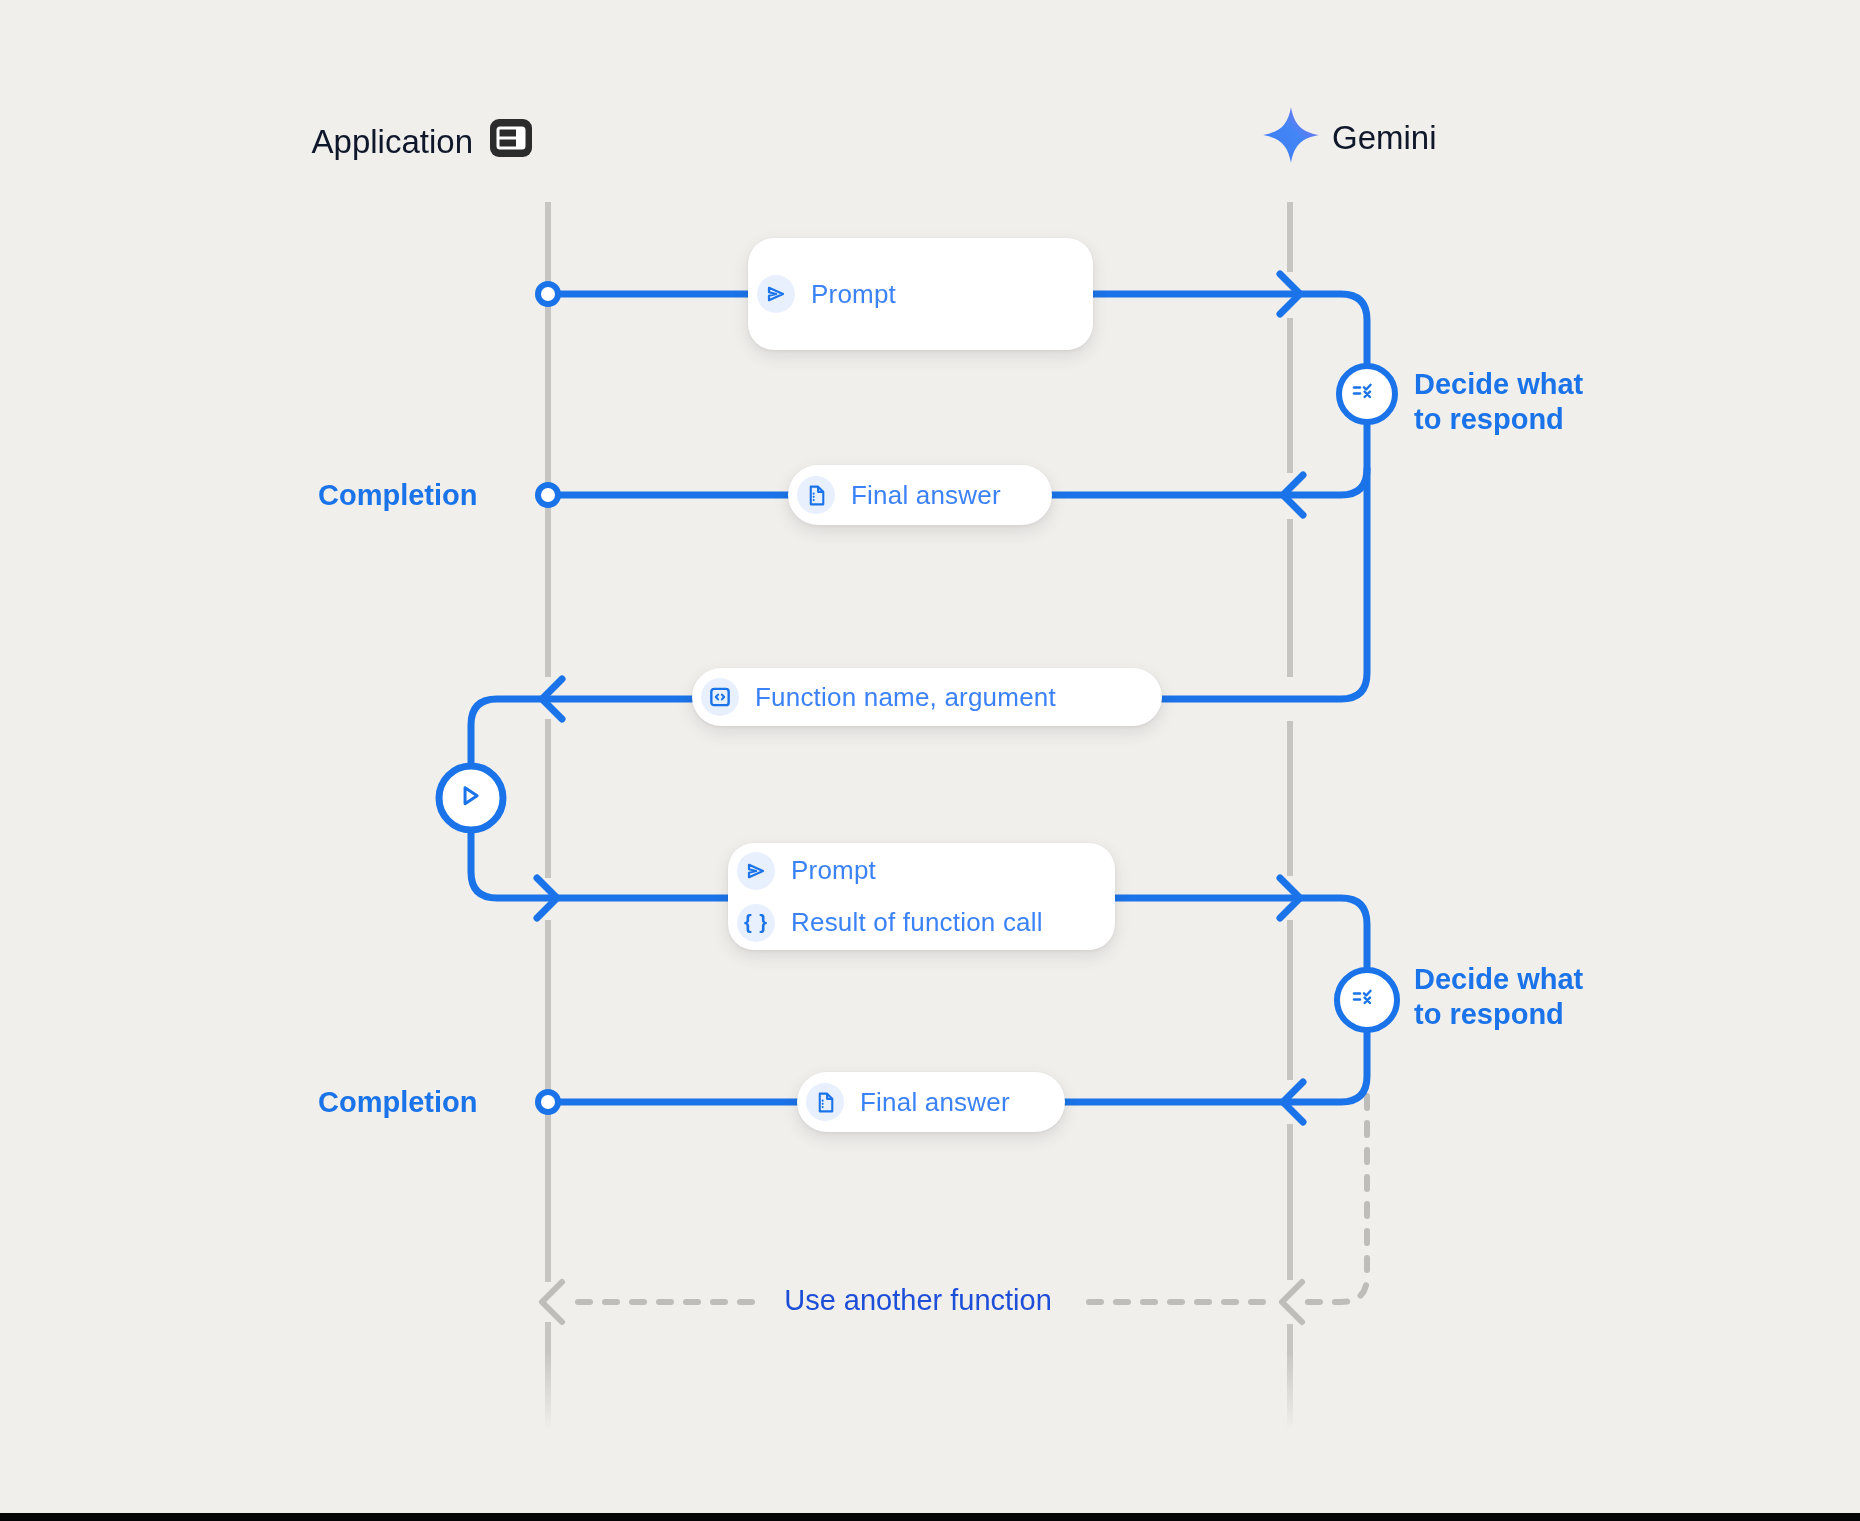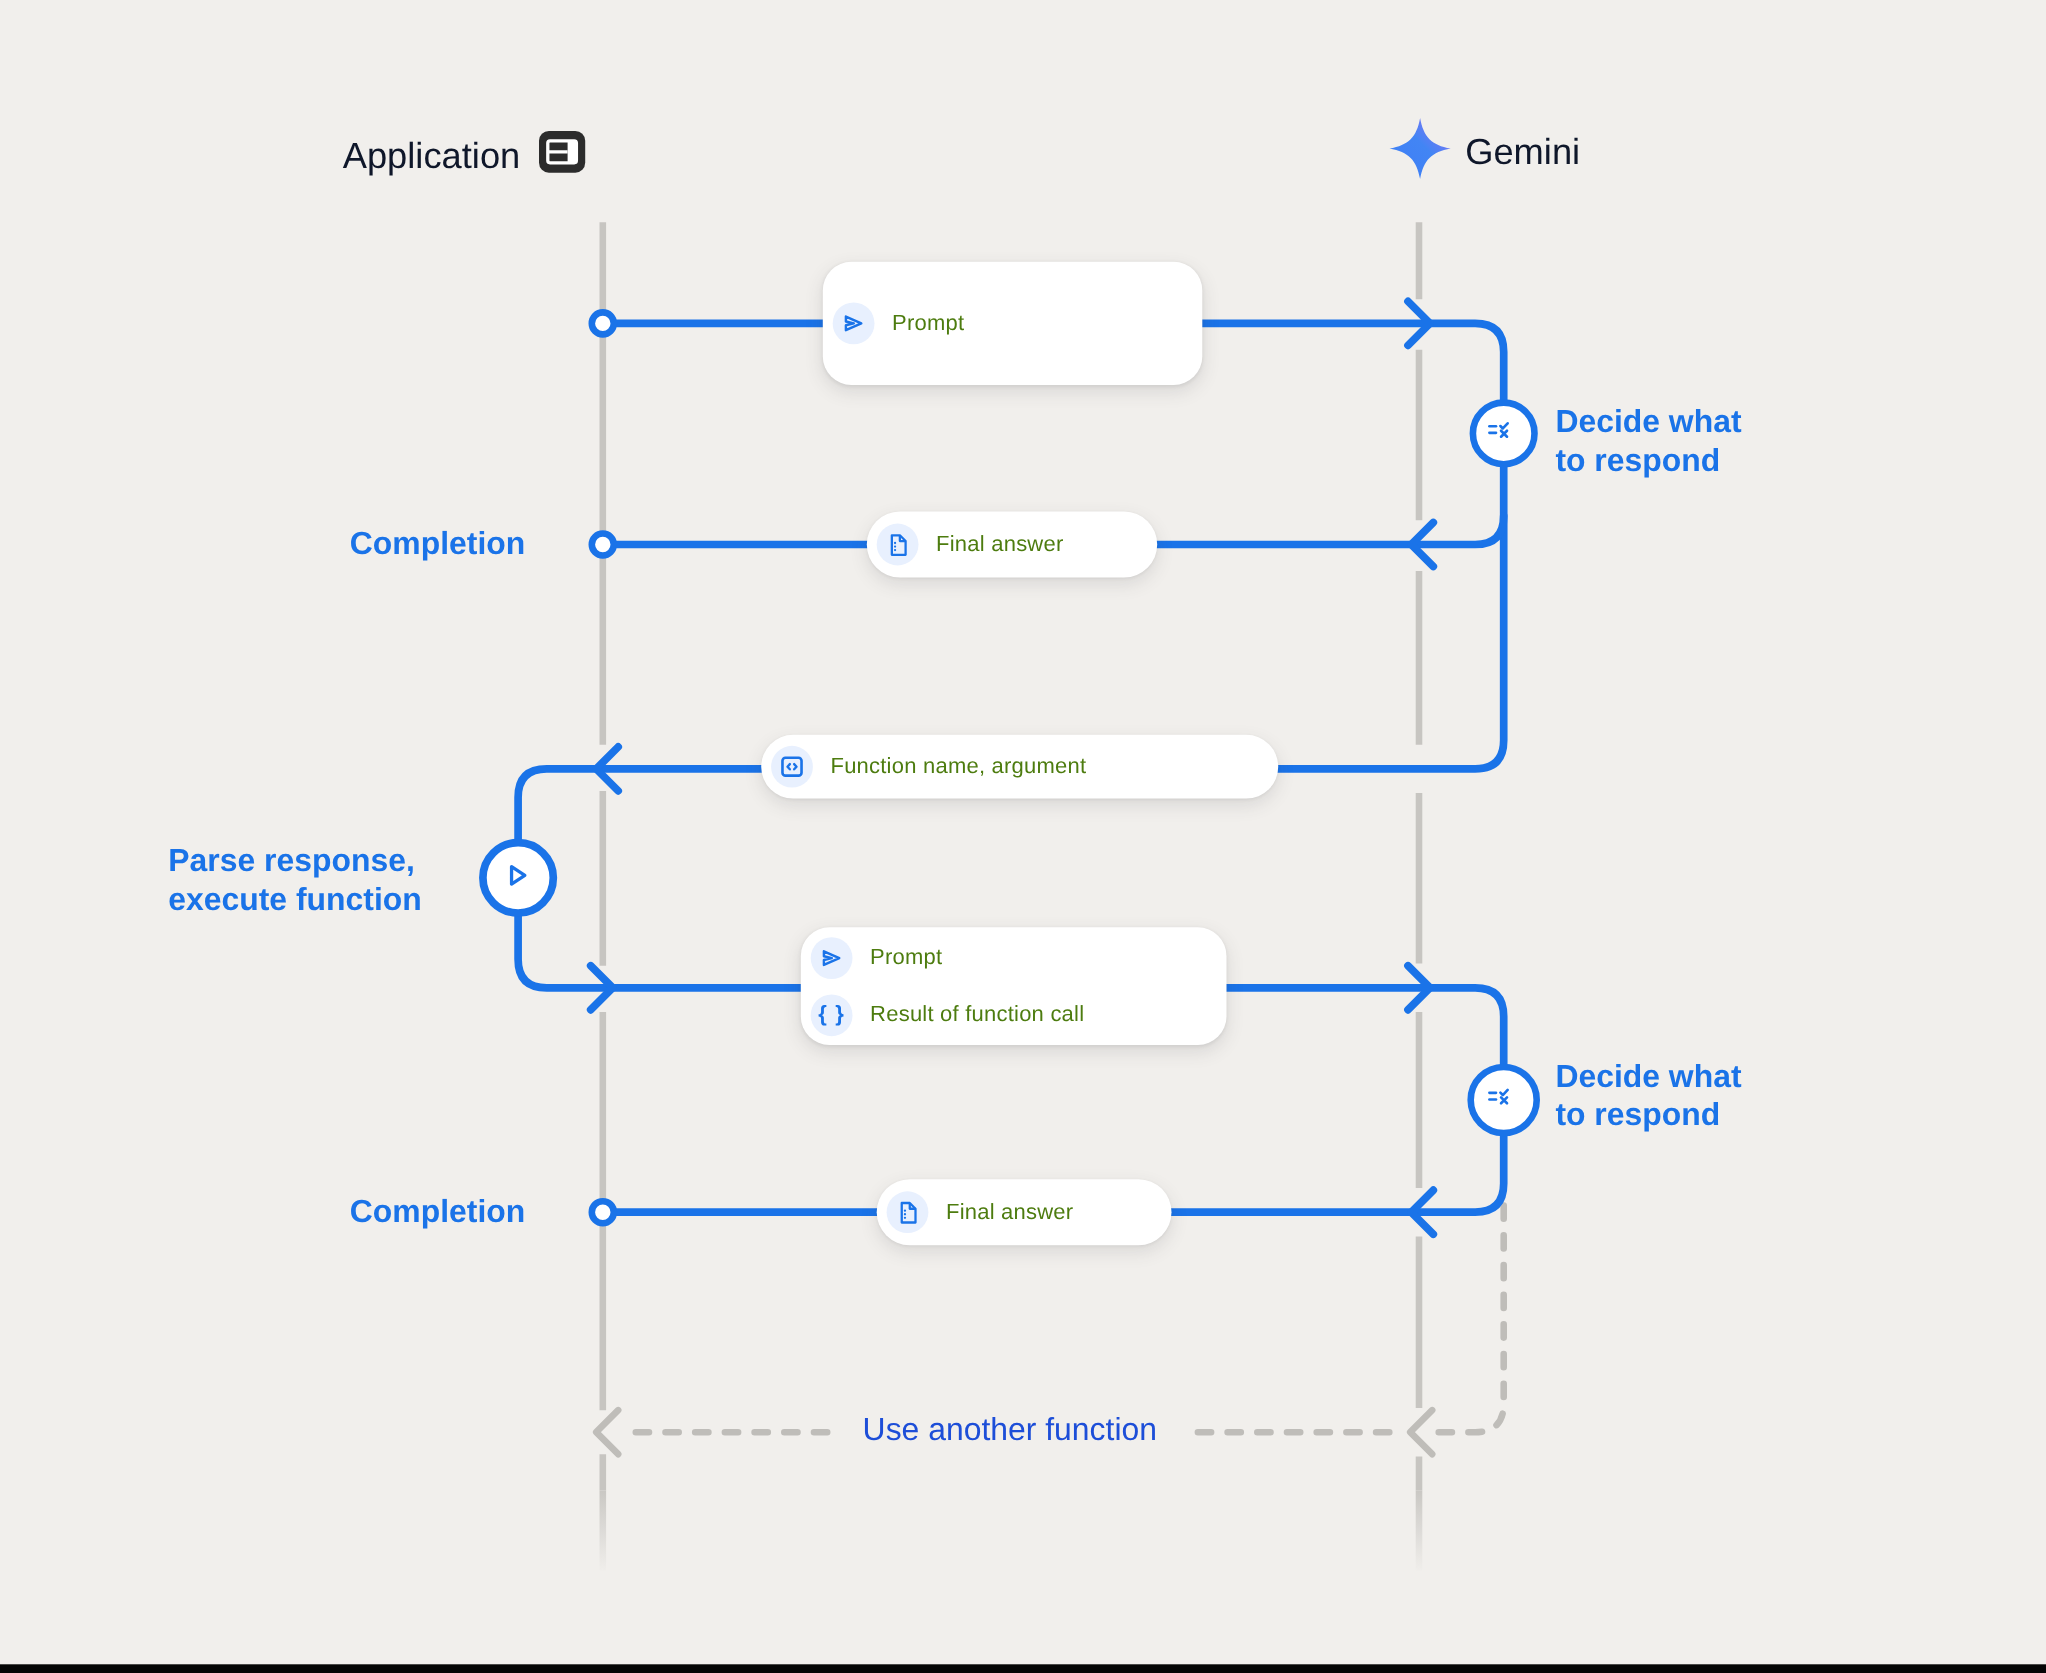--- a/index.html
+++ b/index.html
@@ -21,21 +21,21 @@
     position:absolute;background:#ffffff;border-radius:26px;
     box-shadow:0 6px 16px rgba(60,64,67,.13),0 1px 3px rgba(60,64,67,.08);
     display:flex;flex-direction:column;justify-content:center;
     gap:14px;padding-left:9px;box-sizing:border-box;
   }
   .msg-row{display:flex;align-items:center;gap:16px;}
   .icon-circle{
     width:38px;height:38px;border-radius:50%;background:#e8f0fe;
     display:flex;align-items:center;justify-content:center;flex:0 0 38px;
   }
-  .msg-label{font-size:20px;color:#4d7c0f;white-space:nowrap;letter-spacing:.2px;}
+  .msg-label{font-size:26px;color:#3b82f6;white-space:nowrap;letter-spacing:.2px;}
   .braces{font-size:20px;font-weight:700;color:#1a73e8;letter-spacing:1px;}
 
   .side-label{position:absolute;font-size:29px;font-weight:700;color:#1a73e8;line-height:35px;}
   .right-align{text-align:left;}
   .completion-1{left:318px;top:478px;width:210px;}
   .completion-2{left:318px;top:1085px;width:210px;}
   .decide-1{left:1414px;top:367px;}
   .decide-2{left:1414px;top:962px;}
   .parse-label{left:153px;top:766px;width:280px;}
   .use-another{
@@ -222,21 +222,17 @@
 
   <div class="side-label decide-1">
     <span style="display:block">Decide what</span>
     <span style="display:block">to respond</span>
   </div>
   <div class="side-label decide-2">
     <span style="display:block">Decide what</span>
     <span style="display:block">to respond</span>
   </div>
 
-  <div class="side-label right-align parse-label">
-    <span style="display:block">Parse response,</span>
-    <span style="display:block">execute function</span>
-  </div>
 
   <div class="use-another">Use another function</div>
 
   <div class="bottom-bar"></div>
 </div>
 
 </body></html>

